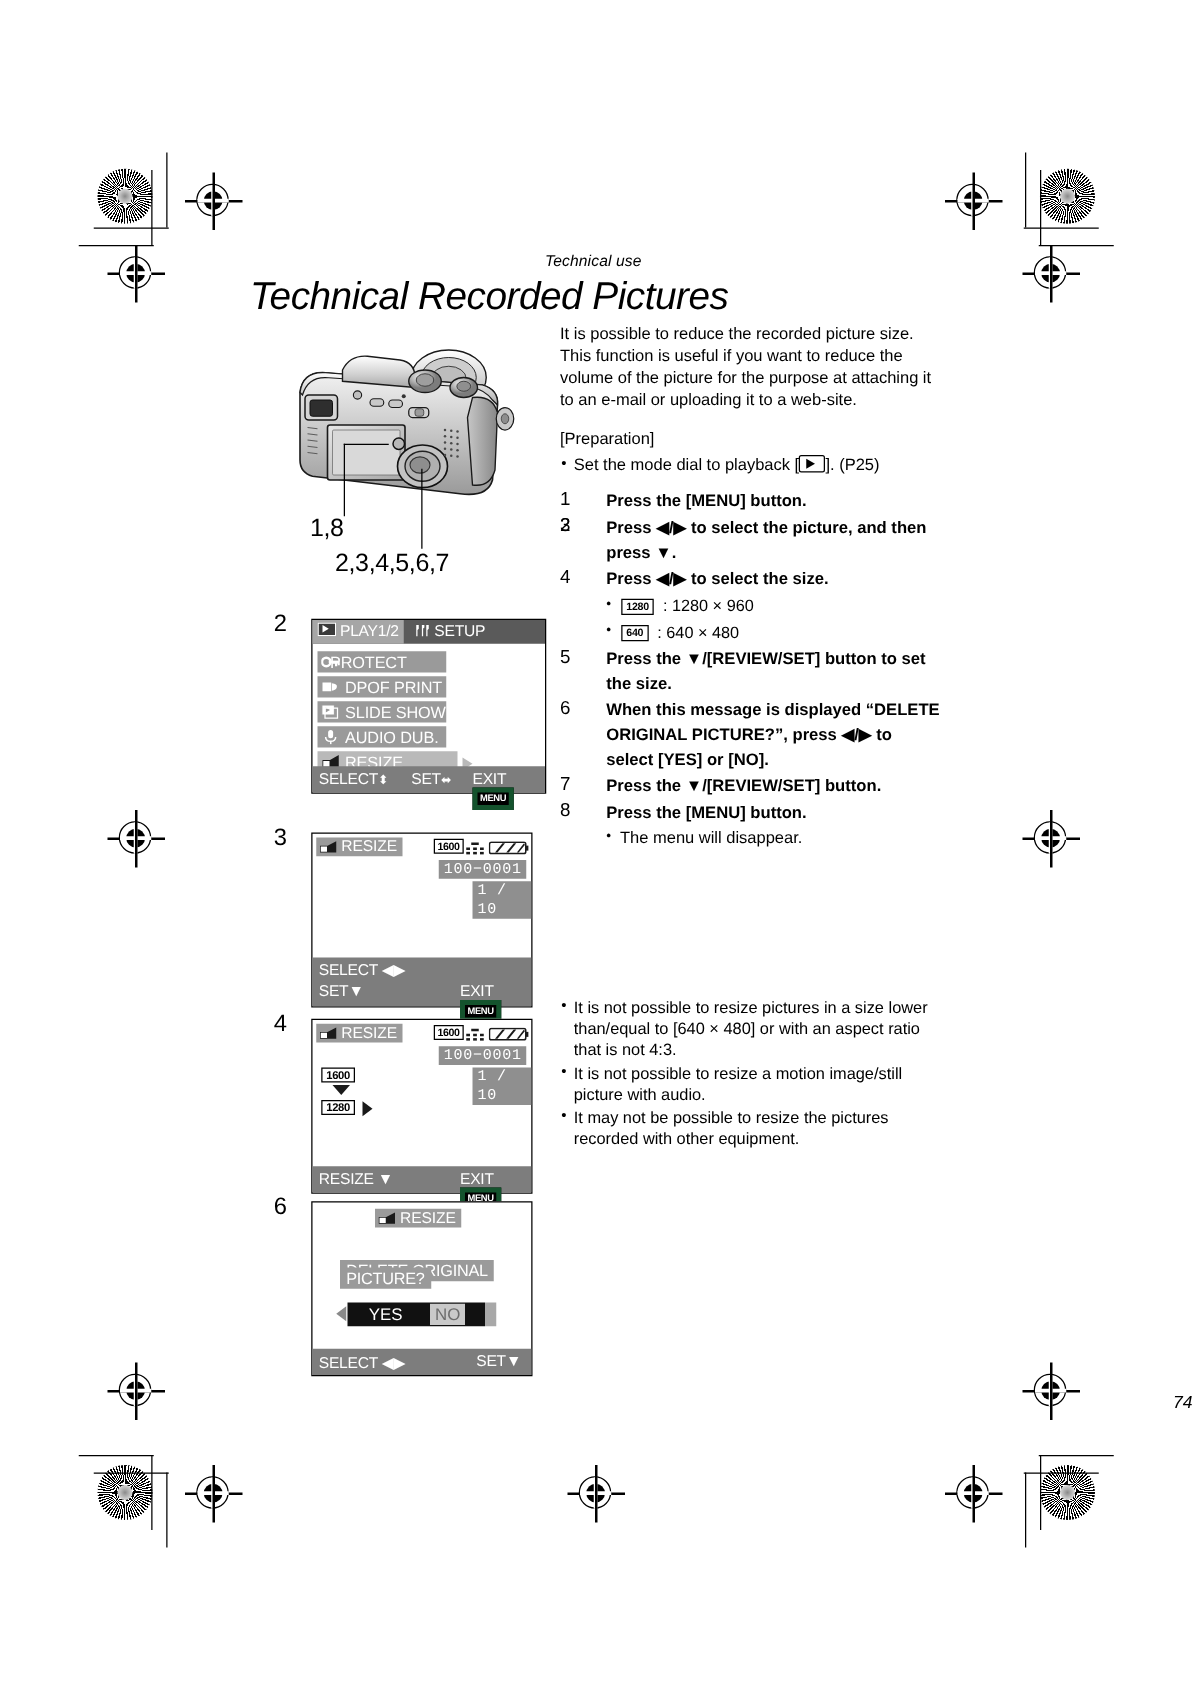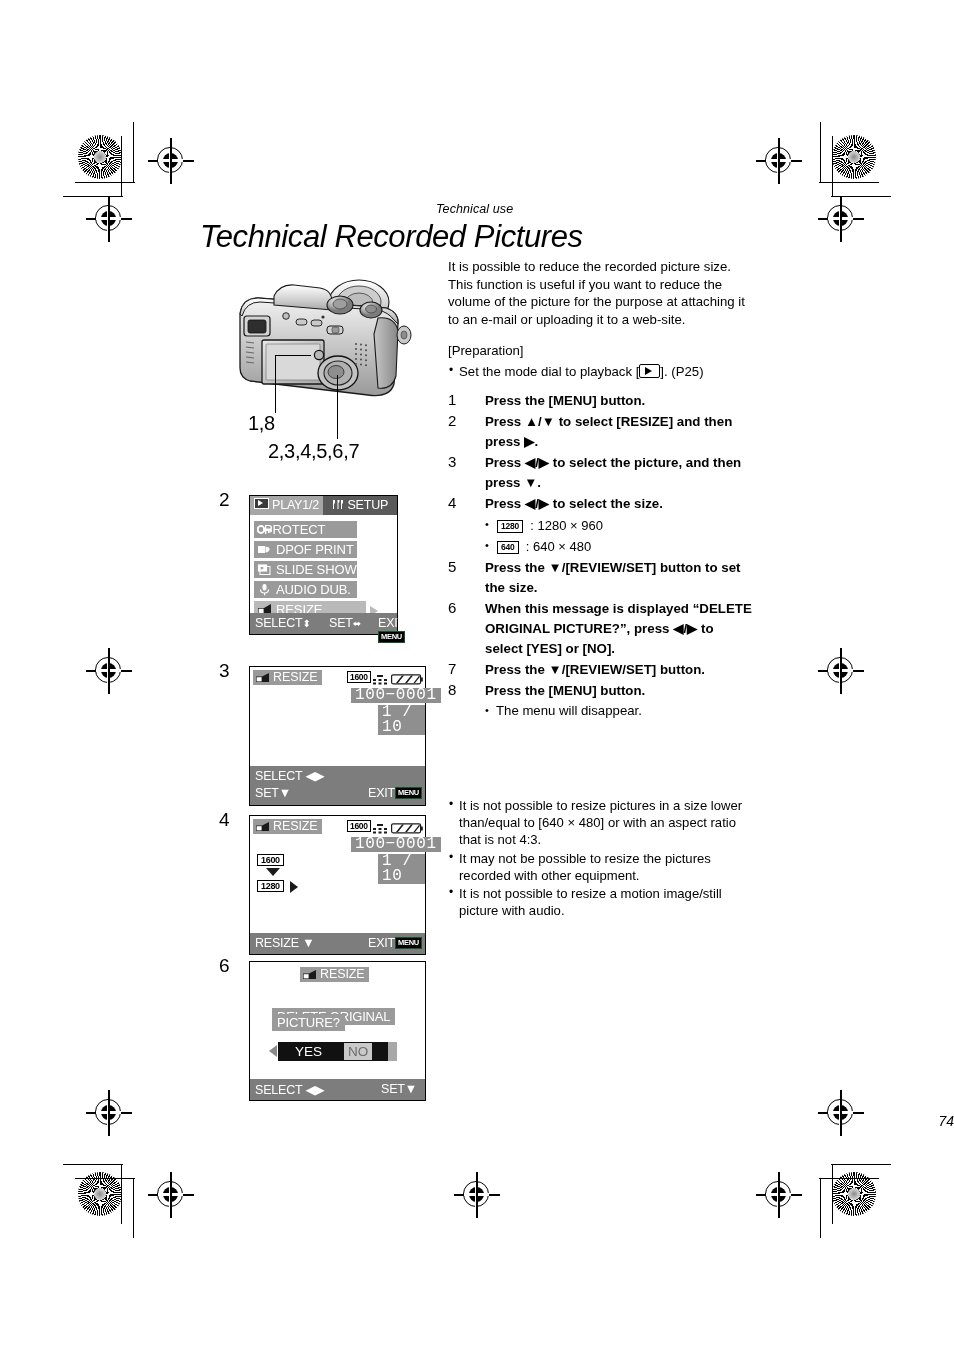--- a/index.html
+++ b/index.html
@@ -75,23 +75,23 @@
 
   .tab{display:inline-block;font-size:12.5px;line-height:19px;padding:0 4px;letter-spacing:-.2px;vertical-align:top;}
   .tab.on{background:#a6a6a6;color:#fff;}
   .tab.off{color:#ffffff;}
 
   .mi{position:absolute;height:17px;background:#9a9a9a;color:#ffffff;font-size:13px;line-height:17px;padding-left:22px;box-sizing:border-box;letter-spacing:-.1px;}
   .mi.sel{background:#b9b9b9;color:#ffffff;}
   .mi .ic{position:absolute;left:3px;top:2px;width:15px;height:13px;}
 
   .ftxt{font-size:12.5px;letter-spacing:-.2px;color:#fff;}
-  .menukey{display:inline-block;background:#000;color:#fff;font-size:7.5px;font-weight:bold;padding:1px 2px;border:1px solid #14532d;line-height:8px;vertical-align:2px;letter-spacing:-.3px;}
-
-  .ginfo{position:absolute;background:#8f8f8f;color:#fff;font-size:16px;line-height:15px;padding:0 4px;letter-spacing:.6px;font-family:"Liberation Mono",monospace;}
+  .menukey{display:inline-block;background:#000;color:#fff;font-size:7.5px;font-weight:bold;padding:1px 2px;border:4px solid #14532d;line-height:8px;vertical-align:2px;letter-spacing:-.3px;}
+
+  .ginfo{position:absolute;background:#8f8f8f;color:#fff;font-size:12px;line-height:15px;padding:0 4px;letter-spacing:.6px;font-family:"Liberation Mono",monospace;}
   .gbadge{position:absolute;border:1.5px solid #000;background:#fff;font-size:8.5px;font-weight:bold;line-height:10px;padding:0 2px;letter-spacing:-.3px;}
   .hdrchip{position:absolute;background:#9a9a9a;color:#fff;font-size:12.5px;line-height:15px;padding:0 4px 0 20px;letter-spacing:-.1px;}
   .hdrchip .ic{position:absolute;left:2px;top:2px;width:15px;height:11px;}
 
   .msgchip{position:absolute;background:#9a9a9a;color:#fff;font-size:13px;line-height:17px;padding:0 5px;letter-spacing:-.2px;}
   .ynbar{position:absolute;background:#111;}
   .yn{position:absolute;color:#fff;font-size:13.5px;line-height:17px;}
   .yn.sel{background:#c9c9c9;color:#6d6d6d;padding:0 4px;}
 
   .pagenum{position:absolute;left:0;right:0;top:1113px;text-align:right;font-size:14px;font-style:italic;}
@@ -284,43 +284,43 @@
   <div class="callout c1">1,8</div>
   <div class="callout c2">2,3,4,5,6,7</div>
 
   <div class="rcol">
     <p class="intro">It is possible to reduce the recorded picture size. This function is useful if you want to reduce the volume of the picture for the purpose at attaching it to an e-mail or uploading it to a web-site.</p>
     <p class="prep-head">[Preparation]</p>
     <p class="bullet"><span>Set the mode dial to playback [</span><span class="playicon"></span><span>]. (P25)</span></p>
 
     <div class="steps">
       <div class="step"><span class="num">1</span><span class="txt">Press the [MENU] button.</span></div>
-      <div class="step"><span class="num">2</span><span class="txt">Press ▲/▼ to select [RESIZE] and then press ▶.</span></div>
+      <div class="step"><span class="num">2</span></div>
       <div class="step"><span class="num">3</span><span class="txt">Press ◀/▶ to select the picture, and then press ▼.</span></div>
       <div class="step"><span class="num">4</span><span class="txt">Press ◀/▶ to select the size.</span></div>
 
       <div class="sub"><span class="szbadge">1280</span> &nbsp;<span>: 1280 × 960</span></div>
       <div class="sub"><span class="szbadge">640</span> &nbsp;<span>:  640 × 480</span></div>
 
       <div class="step"><span class="num">5</span><span class="txt">Press the ▼/[REVIEW/SET] button to set the size.</span></div>
       <div class="step"><span class="num">6</span><span class="txt">When this message is displayed “DELETE ORIGINAL PICTURE?”, press ◀/▶ to select [YES] or [NO].</span></div>
       <div class="step"><span class="num">7</span><span class="txt">Press the ▼/[REVIEW/SET] button.</span></div>
       <div class="step"><span class="num">8</span><span class="txt">Press the [MENU] button.</span></div>
       <div class="sub2">The menu will disappear.</div>
     </div>
   </div>
 
   <div class="notes">
     <div class="note">It is not possible to resize pictures in a size lower than/equal to [640 × 480] or with an aspect ratio that is not 4:3.</div>
+    <div class="note">It is not possible to resize a motion image/still picture with audio.</div>
     <div class="note">It may not be possible to resize the pictures recorded with other equipment.</div>
-    <div class="note">It is not possible to resize a motion image/still picture with audio.</div>
   </div>
 
   <div class="lcdnum" style="left:219px;top:489px;">2</div>
-  <div class="lcd" style="left:249px;top:495px;width:149px;height:140px;">
+  <div class="lcd" style="left:249px;top:495px;width:188px;height:140px;">
     <div class="lcd-inner">
       <div class="bar topbar">
         <span class="tab on">
           <span style="display:inline-block;border:1.3px solid #fff;width:13px;height:9px;position:relative;vertical-align:0px;margin-right:3px;background:#3a3a3a;">
             <span style="position:absolute;left:3px;top:1.2px;border-left:5px solid #fff;border-top:3px solid transparent;border-bottom:3px solid transparent;"></span>
           </span><span>PLAY1/2</span>
         </span>
         <span class="tab off">
           <span style="display:inline-block;width:13px;height:11px;position:relative;vertical-align:-1px;margin-right:3px;">
             <svg viewBox="0 0 13 11" width="13" height="11">

